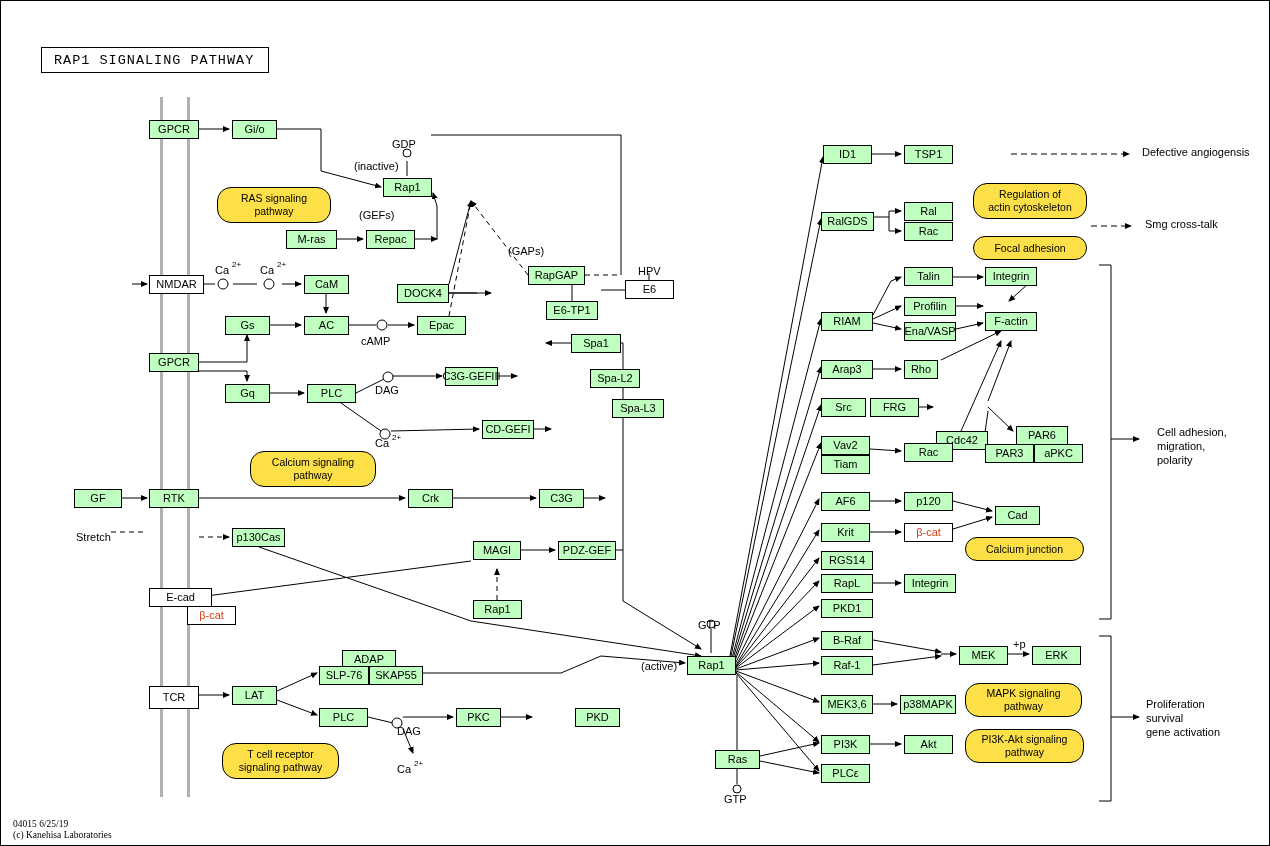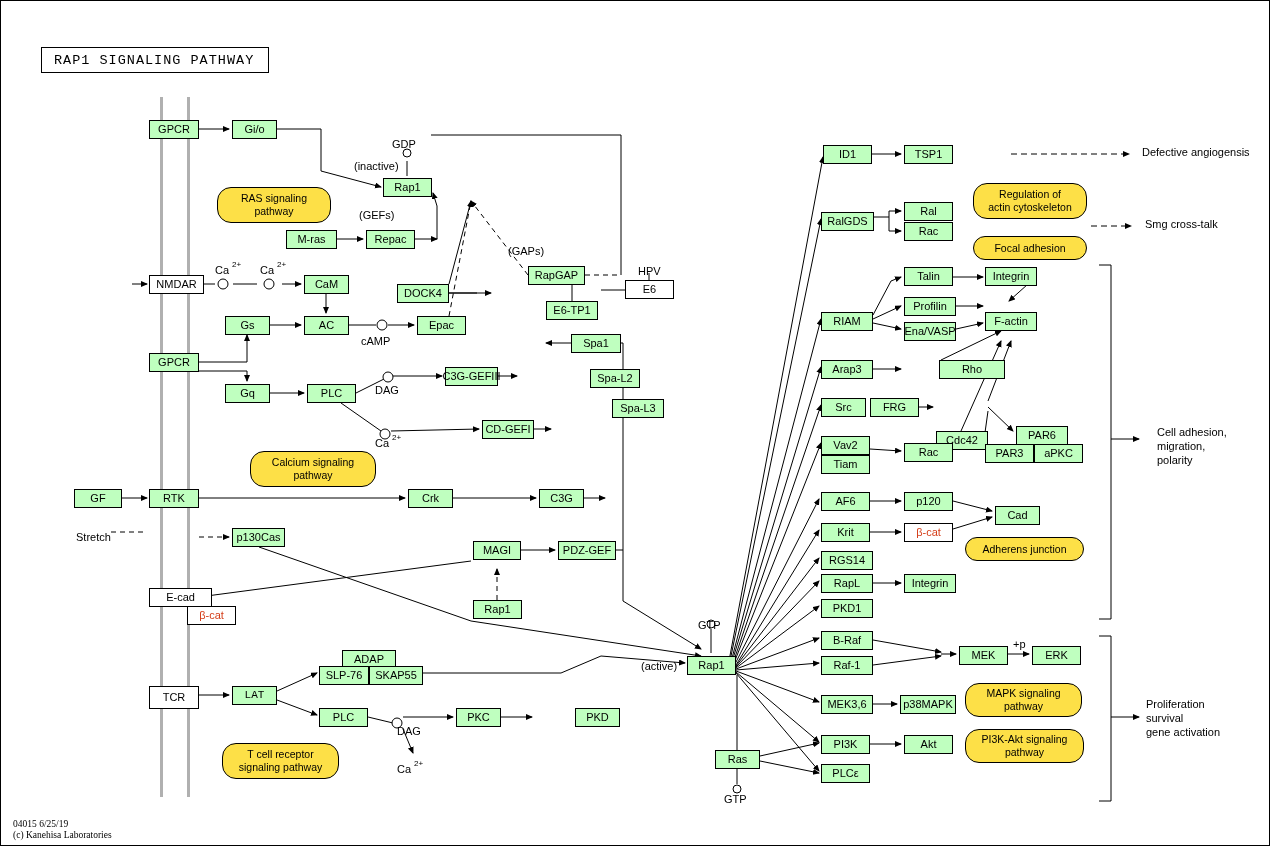--- a/index.html
+++ b/index.html
@@ -293,38 +293,38 @@
     <div class="node" style="left: 472px; top: 540px; width: 48px; height: 19px;">MAGI</div>
     <div class="node" style="left: 557px; top: 540px; width: 58px; height: 19px;">PDZ-GEF</div>
     <div class="node white" style="left: 148px; top: 587px; width: 63px; height: 19px;">E-cad</div>
     <div class="node" style="left: 472px; top: 599px; width: 49px; height: 19px;">Rap1</div>
     <div class="node white red" style="left: 186px; top: 605px; width: 49px; height: 19px;">β-cat</div>
     <div class="node" style="left: 341px; top: 649px; width: 54px; height: 19px;">ADAP</div>
     <div class="node" style="left: 318px; top: 665px; width: 50px; height: 19px;">SLP-76</div>
     <div class="node" style="left: 368px; top: 665px; width: 54px; height: 19px;">SKAP55</div>
     <div class="node" style="left: 686px; top: 655px; width: 49px; height: 19px;">Rap1</div>
     <div class="node white" style="left: 148px; top: 685px; width: 50px; height: 23px;">TCR</div>
-    <div class="node" style="left: 231px; top: 685px; width: 45px; height: 19px; font-family: Liberation Mono, monospace;">LAT</div>
+    <div class="node" style="left: 231px; top: 685px; width: 45px; height: 19px;">LAT</div>
     <div class="node" style="left: 318px; top: 707px; width: 49px; height: 19px;">PLC</div>
     <div class="node" style="left: 455px; top: 707px; width: 45px; height: 19px;">PKC</div>
     <div class="node" style="left: 534px; top: 707px; width: 45px; height: 19px; margin-left: 40px;">PKD</div>
     <div class="node" style="left: 714px; top: 749px; width: 45px; height: 19px;">Ras</div>
     <div class="node" style="left: 822px; top: 144px; width: 49px; height: 19px;">ID1</div>
     <div class="node" style="left: 903px; top: 144px; width: 49px; height: 19px;">TSP1</div>
     <div class="node" style="left: 820px; top: 211px; width: 53px; height: 19px;">RalGDS</div>
     <div class="node" style="left: 903px; top: 201px; width: 49px; height: 19px;">Ral</div>
     <div class="node" style="left: 903px; top: 221px; width: 49px; height: 19px;">Rac</div>
     <div class="node" style="left: 903px; top: 266px; width: 49px; height: 19px;">Talin</div>
     <div class="node" style="left: 984px; top: 266px; width: 52px; height: 19px;">Integrin</div>
     <div class="node" style="left: 903px; top: 296px; width: 52px; height: 19px;">Profilin</div>
     <div class="node" style="left: 820px; top: 311px; width: 52px; height: 19px;">RIAM</div>
     <div class="node" style="left: 903px; top: 321px; width: 52px; height: 19px;">Ena/VASP</div>
     <div class="node" style="left: 984px; top: 311px; width: 52px; height: 19px;">F-actin</div>
     <div class="node" style="left: 820px; top: 359px; width: 52px; height: 19px;">Arap3</div>
-    <div class="node" style="left: 938px; top: 359px; width: 66px; height: 19px;">Rho</div>
+    <div class="node" style="left: 903px; top: 359px; width: 34px; height: 19px;">Rho</div>
     <div class="node" style="left: 820px; top: 397px; width: 45px; height: 19px;">Src</div>
     <div class="node" style="left: 869px; top: 397px; width: 49px; height: 19px;">FRG</div>
     <div class="node" style="left: 935px; top: 397px; width: 52px; height: 19px; margin-top: 33px;">Cdc42</div>
     <div class="node" style="left: 1015px; top: 425px; width: 52px; height: 19px;">PAR6</div>
     <div class="node" style="left: 820px; top: 435px; width: 49px; height: 19px;">Vav2</div>
     <div class="node" style="left: 903px; top: 442px; width: 49px; height: 19px;">Rac</div>
     <div class="node" style="left: 984px; top: 443px; width: 49px; height: 19px;">PAR3</div>
     <div class="node" style="left: 1033px; top: 443px; width: 49px; height: 19px;">aPKC</div>
     <div class="node" style="left: 820px; top: 454px; width: 49px; height: 19px;">Tiam</div>
     <div class="node" style="left: 820px; top: 491px; width: 49px; height: 19px;">AF6</div>
@@ -347,21 +347,21 @@
     <div class="node" style="left: 820px; top: 763px; width: 49px; height: 19px;">PLCε</div>
     <div class="rounded" style="left: 216px; top: 186px; width: 114px; height: 36px;">RAS signaling
 pathway</div>
     <div class="rounded" style="left: 249px; top: 450px; width: 126px; height: 36px;">Calcium signaling
 pathway</div>
     <div class="rounded" style="left: 221px; top: 742px; width: 117px; height: 36px;">T cell receptor
 signaling pathway</div>
     <div class="rounded" style="left: 972px; top: 182px; width: 114px; height: 36px;">Regulation of
 actin cytoskeleton</div>
     <div class="rounded" style="left: 972px; top: 235px; width: 114px; height: 24px;">Focal adhesion</div>
-    <div class="rounded" style="left: 964px; top: 536px; width: 119px; height: 24px;">Adherens junction</div>
+    <div class="rounded" style="left: 964px; top: 536px; width: 119px; height: 24px;">Calcium junction</div>
     <div class="rounded" style="left: 964px; top: 682px; width: 117px; height: 34px;">MAPK signaling
 pathway</div>
     <div class="rounded" style="left: 964px; top: 728px; width: 119px; height: 34px;">PI3K-Akt signaling
 pathway</div>
     <div class="label" style="left: 391px; top: 137px;">GDP</div>
     <div class="label" style="left: 353px; top: 159px;">(inactive)</div>
     <div class="label" style="left: 358px; top: 208px;">(GEFs)</div>
     <div class="label" style="left: 507px; top: 244px;">(GAPs)</div>
     <div class="label" style="left: 637px; top: 264px;">HPV</div>
     <div class="label" style="left: 214px; top: 263px;">Ca</div>

